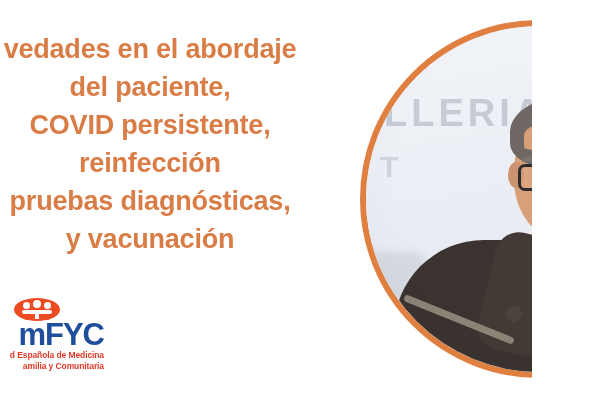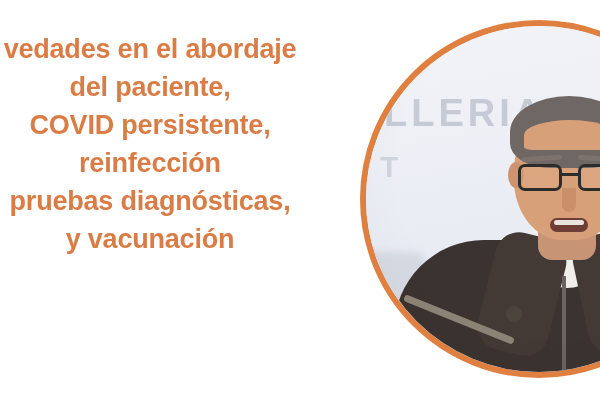--- a/index.html
+++ b/index.html
@@ -3,21 +3,21 @@
 <meta charset="utf-8">
 <style>
   * { margin:0; padding:0; box-sizing:border-box; }
   html,body { width:600px; height:400px; overflow:hidden; }
   body {
     background:#ffffff;
     font-family:"Liberation Sans", sans-serif;
     position:relative;
   }
 
-  #stage { position:absolute; inset:0; width:600px; height:400px; background:#fff; overflow:hidden; }
+  #stage { position:absolute; inset:0; width:532px; height:400px; background:#fff; overflow:hidden; }
 
   
   .headline {
     position:absolute;
     left:-46px;
     top:30px;
     width:392px;
     text-align:center;
     color:#d97c45;
     font-size:27px;
@@ -196,20 +196,38 @@
 
   <div class="headline">
     <span class="ln">vedades en el abordaje</span>
     <span class="ln">del paciente,</span>
     <span class="ln">COVID persistente,</span>
     <span class="ln">reinfección</span>
     <span class="ln">pruebas diagnósticas,</span>
     <span class="ln">y vacunación</span>
   </div>
 
+  <div class="logo-bar">
+
+    <div class="semfyc">
+      <div class="emblem">
+        <span class="fig f1"></span>
+        <span class="fig f2"></span>
+        <span class="fig f3"></span>
+        <span class="bar"></span>
+        <span class="stem"></span>
+      </div>
+      <div class="word">mFYC</div>
+      <div class="tag">
+        <div>d Española de Medicina</div>
+        <div>amilia y Comunitaria</div>
+      </div>
+    </div>
+
+  </div>
 
   <div class="portrait">
     <div class="bg"></div>
     <div class="bgtext">LLERIA</div>
     <div class="bgtext2">T</div>
     <div class="chair"></div>
 
     <div class="torso"></div>
     <div class="shirt"></div>
     <div class="collar-l"></div>

